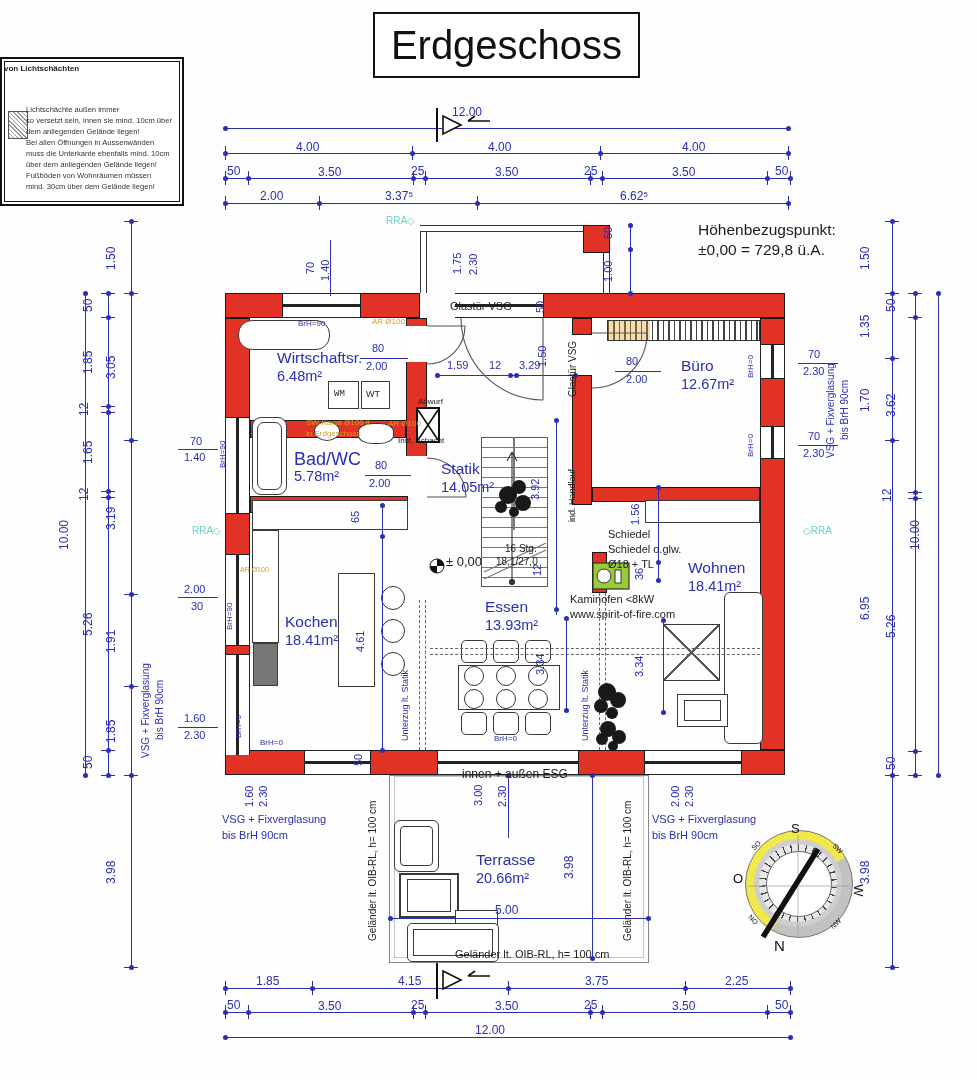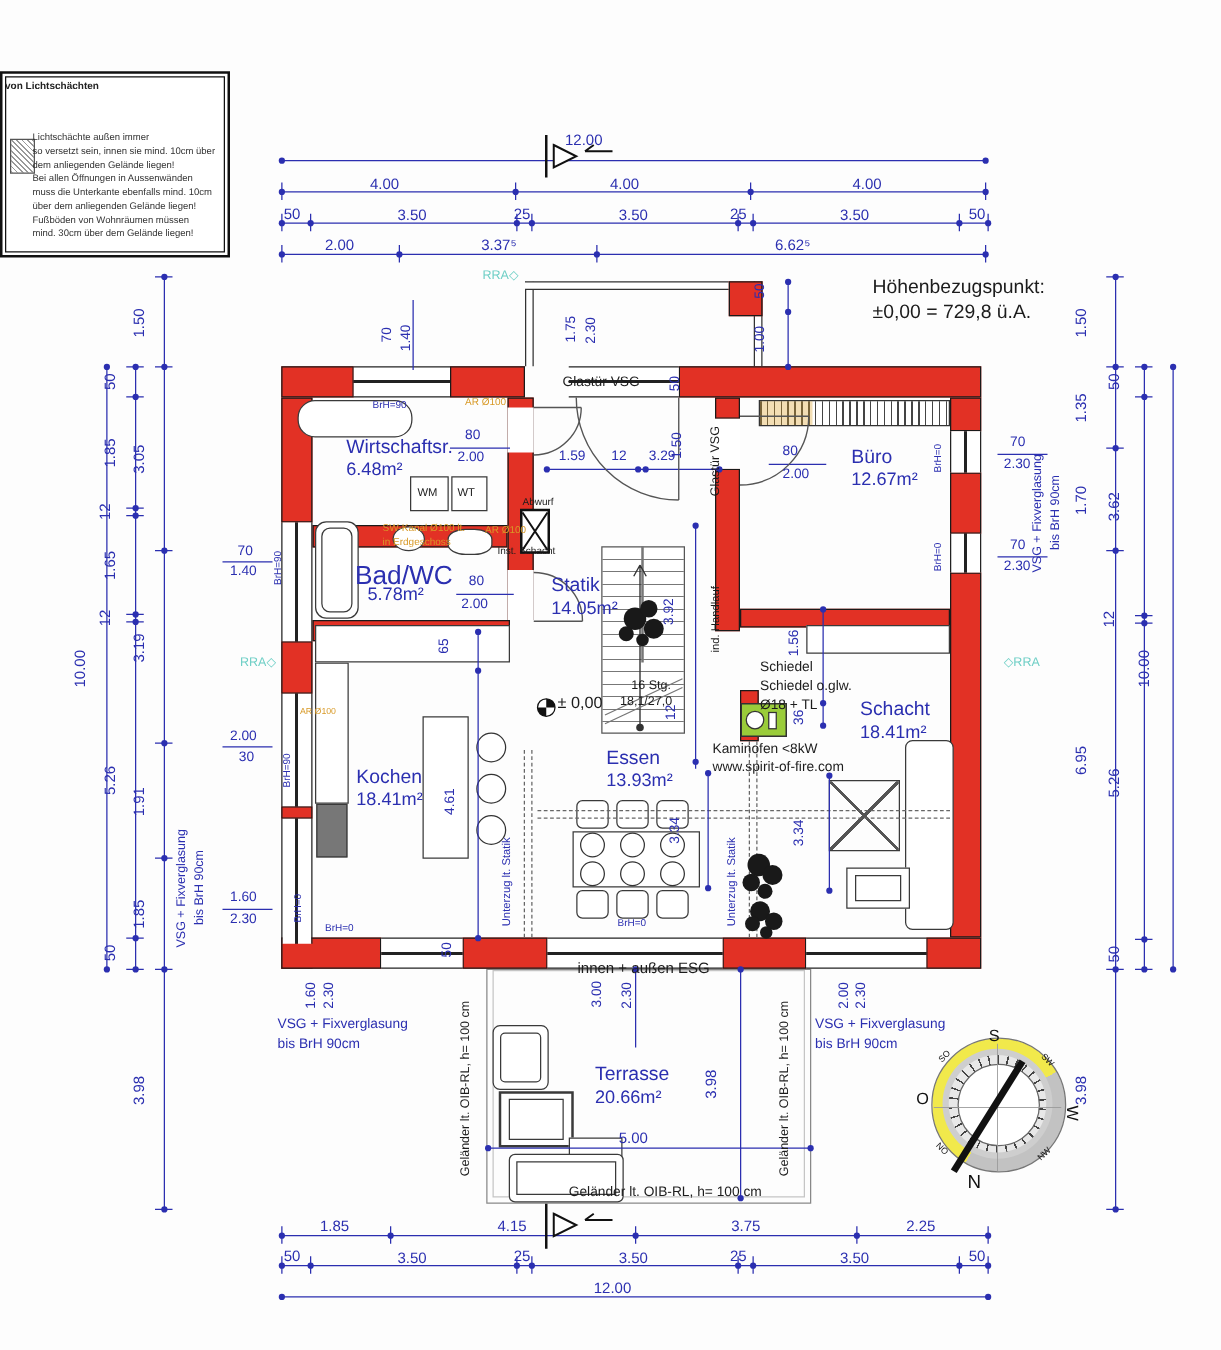--- a/index.html
+++ b/index.html
@@ -50,20 +50,23 @@
     background:repeating-conic-gradient(#444 0 2deg,#e8e8e8 2deg 12deg);}
   #cmp-face{position:absolute;left:766px;top:851px;width:64px;height:64px;border-radius:50%;background:#fff;
     border:1px solid #666;z-index:3;}
   .cmp-l{position:absolute;color:#111;z-index:7;}
 </style>
 </head>
 <body>
 
 <div id="stage">
 
+  <div id="titlebox">
+    <span>Erdgeschoss</span>
+  </div>
 
   <div id="notebox">
     <div class="inner"></div>
     <div class="head">von Lichtschächten</div>
     <div id="noteicon"></div>
     <div class="nline" style="top:46px">Lichtschächte außen immer</div>
     <div class="nline" style="top:57px">so versetzt sein, innen sie mind. 10cm über</div>
     <div class="nline" style="top:68px">dem anliegenden Gelände liegen!</div>
     <div class="nline" style="top:79px">Bei allen Öffnungen in Aussenwänden</div>
     <div class="nline" style="top:90px">muss die Unterkante ebenfalls mind. 10cm</div>
@@ -72,29 +75,29 @@
     <div class="nline" style="top:123px">mind. 30cm über dem Gelände liegen!</div>
   </div>
 
   <div class="lbl blk lblz" style="left:698px;top:222px;font-size:15.5px">Höhenbezugspunkt:</div>
   <div class="lbl blk lblz" style="left:698px;top:242px;font-size:15.5px">±0,00 = 729,8 ü.A.</div>
 
   <div class="lbl blue lblz" style="left:277px;top:350px;font-size:15.5px">Wirtschaftsr.</div>
   <div class="lbl blue lblz" style="left:277px;top:369px;font-size:14.5px">6.48m²</div>
   <div class="lbl blue lblz" style="left:681px;top:358px;font-size:15.5px">Büro</div>
   <div class="lbl blue lblz" style="left:681px;top:377px;font-size:14.5px">12.67m²</div>
-  <div class="lbl blue lblz" style="left:284px;top:450px;font-size:21px">Bad/WC</div>
+  <div class="lbl blue lblz" style="left:294px;top:450px;font-size:18px">Bad/WC</div>
   <div class="lbl blue lblz" style="left:294px;top:469px;font-size:14.5px">5.78m²</div>
   <div class="lbl blue lblz" style="left:441px;top:461px;font-size:15.5px">Statik</div>
   <div class="lbl blue lblz" style="left:441px;top:480px;font-size:14.5px">14.05m²</div>
   <div class="lbl blue lblz" style="left:285px;top:614px;font-size:15.5px">Kochen</div>
   <div class="lbl blue lblz" style="left:285px;top:633px;font-size:14.5px">18.41m²</div>
   <div class="lbl blue lblz" style="left:485px;top:599px;font-size:15.5px">Essen</div>
   <div class="lbl blue lblz" style="left:485px;top:618px;font-size:14.5px">13.93m²</div>
-  <div class="lbl blue lblz" style="left:688px;top:560px;font-size:15.5px">Schacht</div>
+  <div class="lbl blue lblz" style="left:688px;top:560px;font-size:15.5px">Wohnen</div>
   <div class="lbl blue lblz" style="left:688px;top:579px;font-size:14.5px">18.41m²</div>
   <div class="lbl blue lblz" style="left:476px;top:852px;font-size:15.5px">Terrasse</div>
   <div class="lbl blue lblz" style="left:476px;top:871px;font-size:14.5px">20.66m²</div>
 
   <div id="terr">
       <div class="in2"></div>
     </div>
 
   <div id="stairs"></div>
   <div id="stairrail"></div>
@@ -517,21 +520,21 @@
     <div class="lbl lblz f11 blue rot" style="left: 484px; top: 795px;">3.00</div>
     <div class="lbl lblz f11 blue rot" style="left: 508px; top: 796px;">2.30</div>
     <div class="lbl lblz f11 blue rot" style="left: 255px; top: 796px;">1.60</div>
     <div class="lbl lblz f11 blue rot" style="left: 269px; top: 796px;">2.30</div>
     <div class="lbl lblz f11 blue rot" style="left: 681px; top: 796px;">2.00</div>
     <div class="lbl lblz f11 blue rot" style="left: 695px; top: 796px;">2.30</div>
     <div class="lbl lblz f12 blue rot" style="left: 575px; top: 867px;">3.98</div>
     <div class="lbl lblz f12 blue" style="left: 495px; top: 904px;">5.00</div>
     <div class="lbl lblz f11 blk" style="left: 450px; top: 301px;">Glastür VSG</div>
     <div class="lbl lblz f10 blk rot" style="left: 578px; top: 387px;">Glastür VSG</div>
-    <div class="lbl lblz f9 blk" style="left: 334px; top: 390px;">WM</div>
+    <div class="lbl lblz f9 blk" style="left: 334px; top: 390px; font-family: Liberation Mono, monospace;">WM</div>
     <div class="lbl lblz f9 blk" style="left: 366px; top: 390px;">WT</div>
     <div class="lbl lblz f8 blk" style="left: 418px; top: 398px;">Abwurf</div>
     <div class="lbl lblz f8 blk" style="left: 398px; top: 437px;">Inst. Schacht</div>
     <div class="lbl lblz f10 blk" style="left: 505px; top: 544px;">16 Stg.</div>
     <div class="lbl lblz f10 blk" style="left: 496px; top: 557px;">18,1/27,0</div>
     <div class="lbl lblz f9 blk rot" style="left: 577px; top: 513px;">ind. Handlauf</div>
     <div class="lbl lblz f13 blk" style="left: 446px; top: 555px;">± 0,00</div>
     <div class="lbl lblz f11 blk" style="left: 608px; top: 529px;">Schiedel</div>
     <div class="lbl lblz f11 blk" style="left: 608px; top: 544px;">Schiedel o.glw.</div>
     <div class="lbl lblz f11 blk" style="left: 608px; top: 559px;">Ø18 + TL</div>

